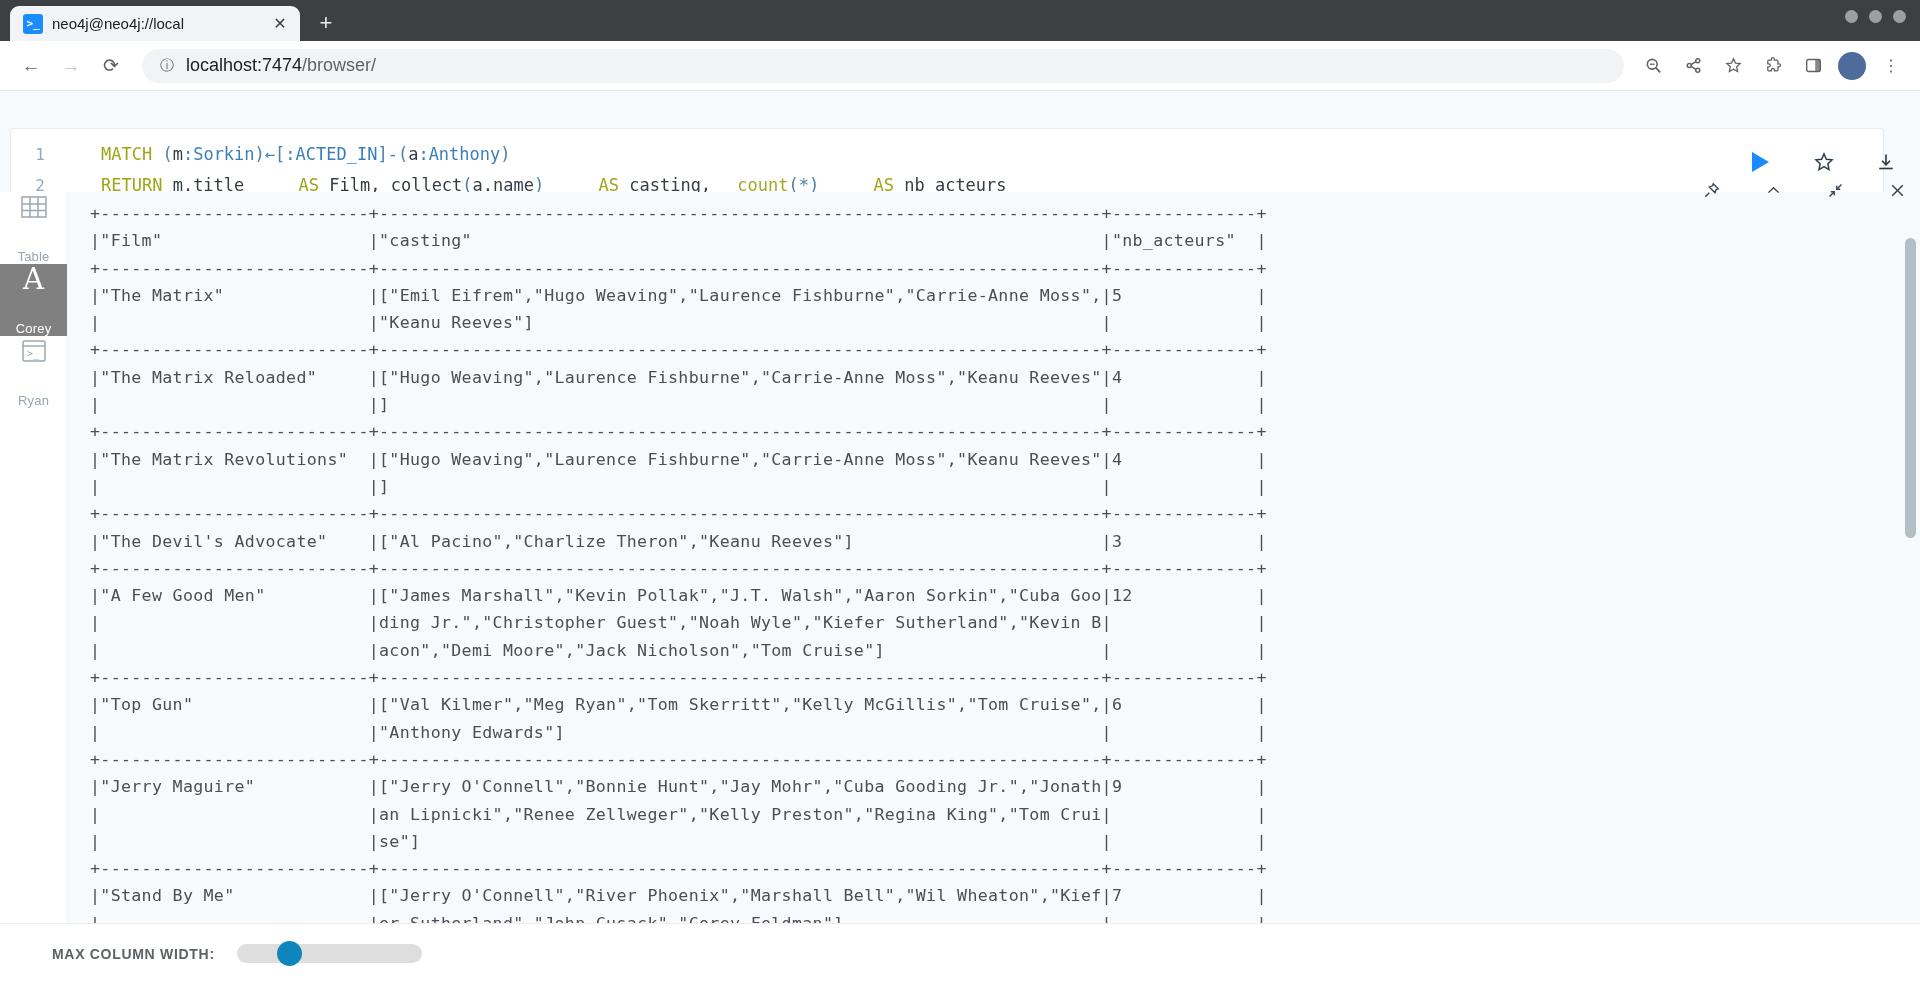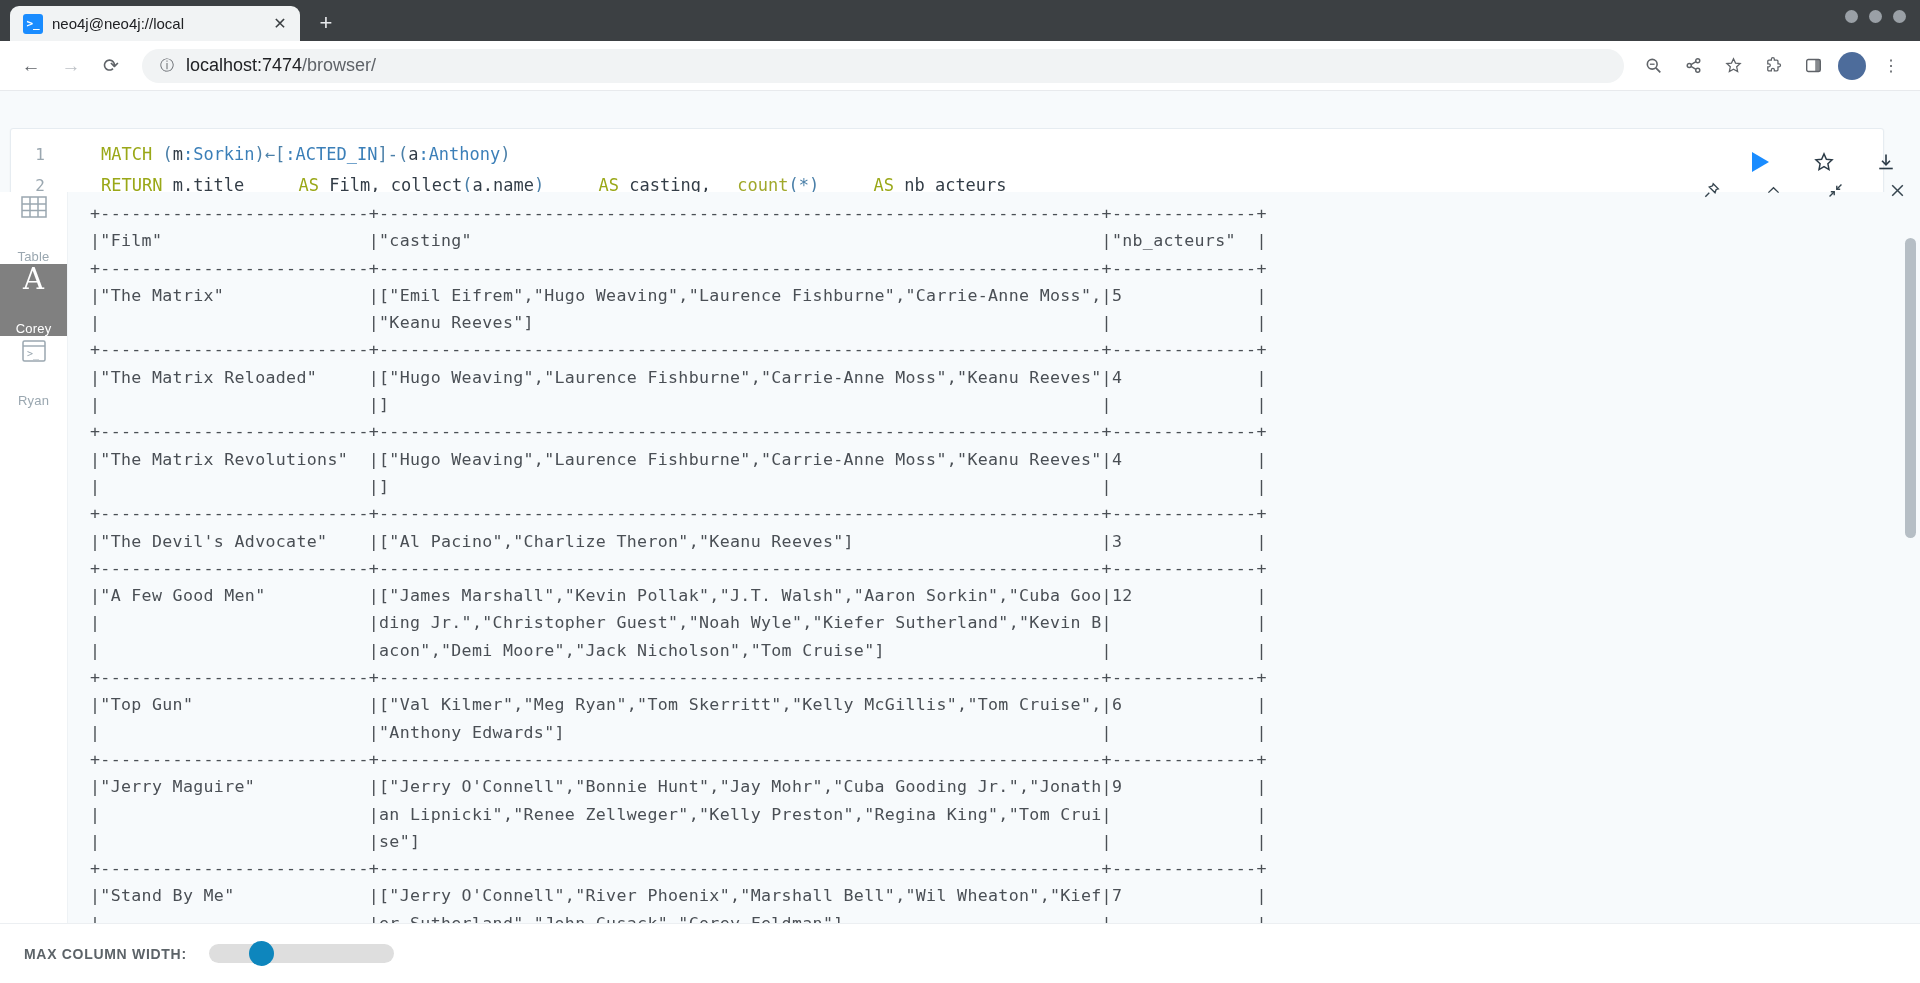--- a/index.html
+++ b/index.html
@@ -162,21 +162,21 @@
     background: transparent;
   }
   .vscroll-thumb {
     width: 11px; height: 300px; border-radius: 6px; background: #b6bec5;
   }
 
   
   .bottombar {
     position: absolute; left: 0; right: 0; bottom: 0; height: 60px;
     background: #ffffff; border-top: 1px solid #eceff2;
-    display: flex; align-items: center; padding-left: 24px; gap: 22px;
+    display: flex; align-items: center; padding-left: 52px; gap: 22px;
   }
   .bb-label {
     font-size: 14px; font-weight: bold; color: #5c6368;
     letter-spacing: 0.7px;
   }
   .slider-track {
     width: 185px; height: 19px; background: #dedede; border-radius: 10px;
     position: relative;
   }
   .slider-thumb {

